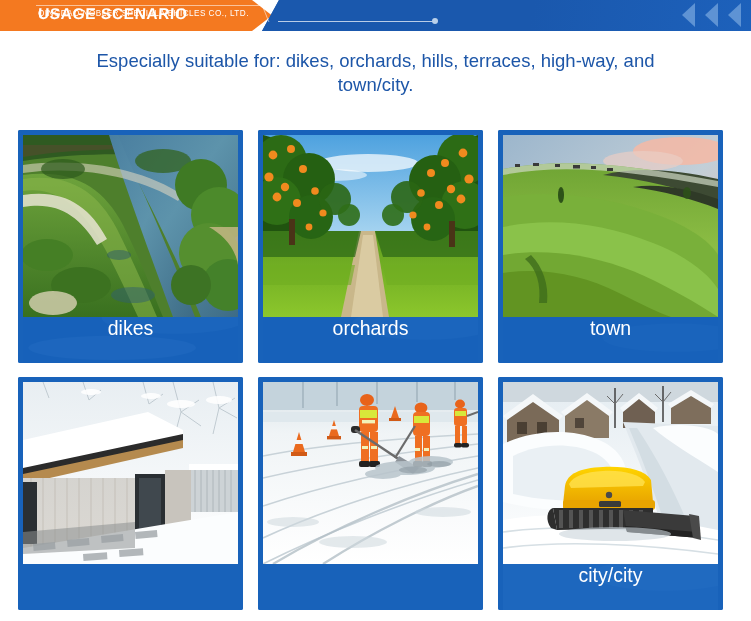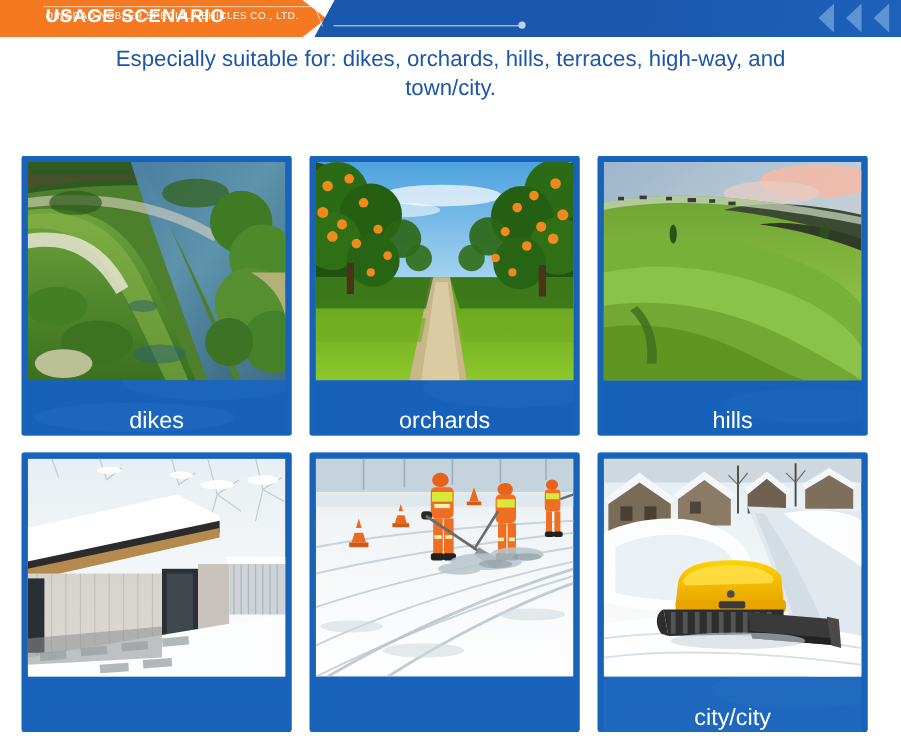--- a/index.html
+++ b/index.html
@@ -99,21 +99,21 @@
     border-top: 12.5px solid transparent;
     border-bottom: 12.5px solid transparent;
     border-right: 13px solid #5a8fd0;
   }
   .chev.c1 { right: 50px; border-right-color: #5e93d4; }
   .chev.c2 { right: 27px; border-right-color: #5e93d4; }
   .chev.c3 { right: 4px;  border-right-color: #5e93d4; }
 
   
   .headline {
-    margin: 6px auto 0 auto;
+    margin: 18px auto 0 auto;
     width: 600px;
     text-align: center;
     color: #1d56a8;
     font-size: 18.5px;
     line-height: 24px;
     font-family: "Liberation Sans", sans-serif;
   }
 
   
   .grid {
@@ -145,21 +145,21 @@
     width: 215px;
     height: 182px;
     overflow: hidden;
     display: block;
   }
   .card-photo svg { display: block; width: 215px; height: 182px; }
   .card-caption {
     position: relative;
     height: 46px;
     display: flex;
-    align-items: flex-end;
+    align-items: flex-start;
     justify-content: center;
     color: #ffffff;
     font-size: 19.5px;
     font-family: "Liberation Sans", sans-serif;
     overflow: hidden;
   }
   .cap-tex {
     position: absolute;
     inset: -60px -5px -5px -5px;
     opacity: 0.32;
@@ -364,21 +364,21 @@
       </svg>
     </div>
     <div class="card-caption">
       <div class="cap-tex">
         <svg viewBox="0 0 215 110" preserveAspectRatio="none">
           <rect width="215" height="110" fill="#1862ba"></rect>
           <ellipse cx="50" cy="40" rx="70" ry="16" fill="#3a84d4" opacity="0.45"></ellipse>
           <ellipse cx="170" cy="80" rx="70" ry="14" fill="#2c76ca" opacity="0.45"></ellipse>
         </svg>
       </div>
-      <span class="cap-label">hills</span>
+      <span class="cap-label">town</span>
     </div>
   </div>
 
   <div class="card">
     <div class="card-frame-bg"></div>
     <div class="card-photo">
       <svg viewBox="0 0 215 182" preserveAspectRatio="none">
         <defs>
           <linearGradient id="sn4" x1="0" y1="0" x2="0" y2="1">
             <stop offset="0%" stop-color="#e8eef2"></stop>

